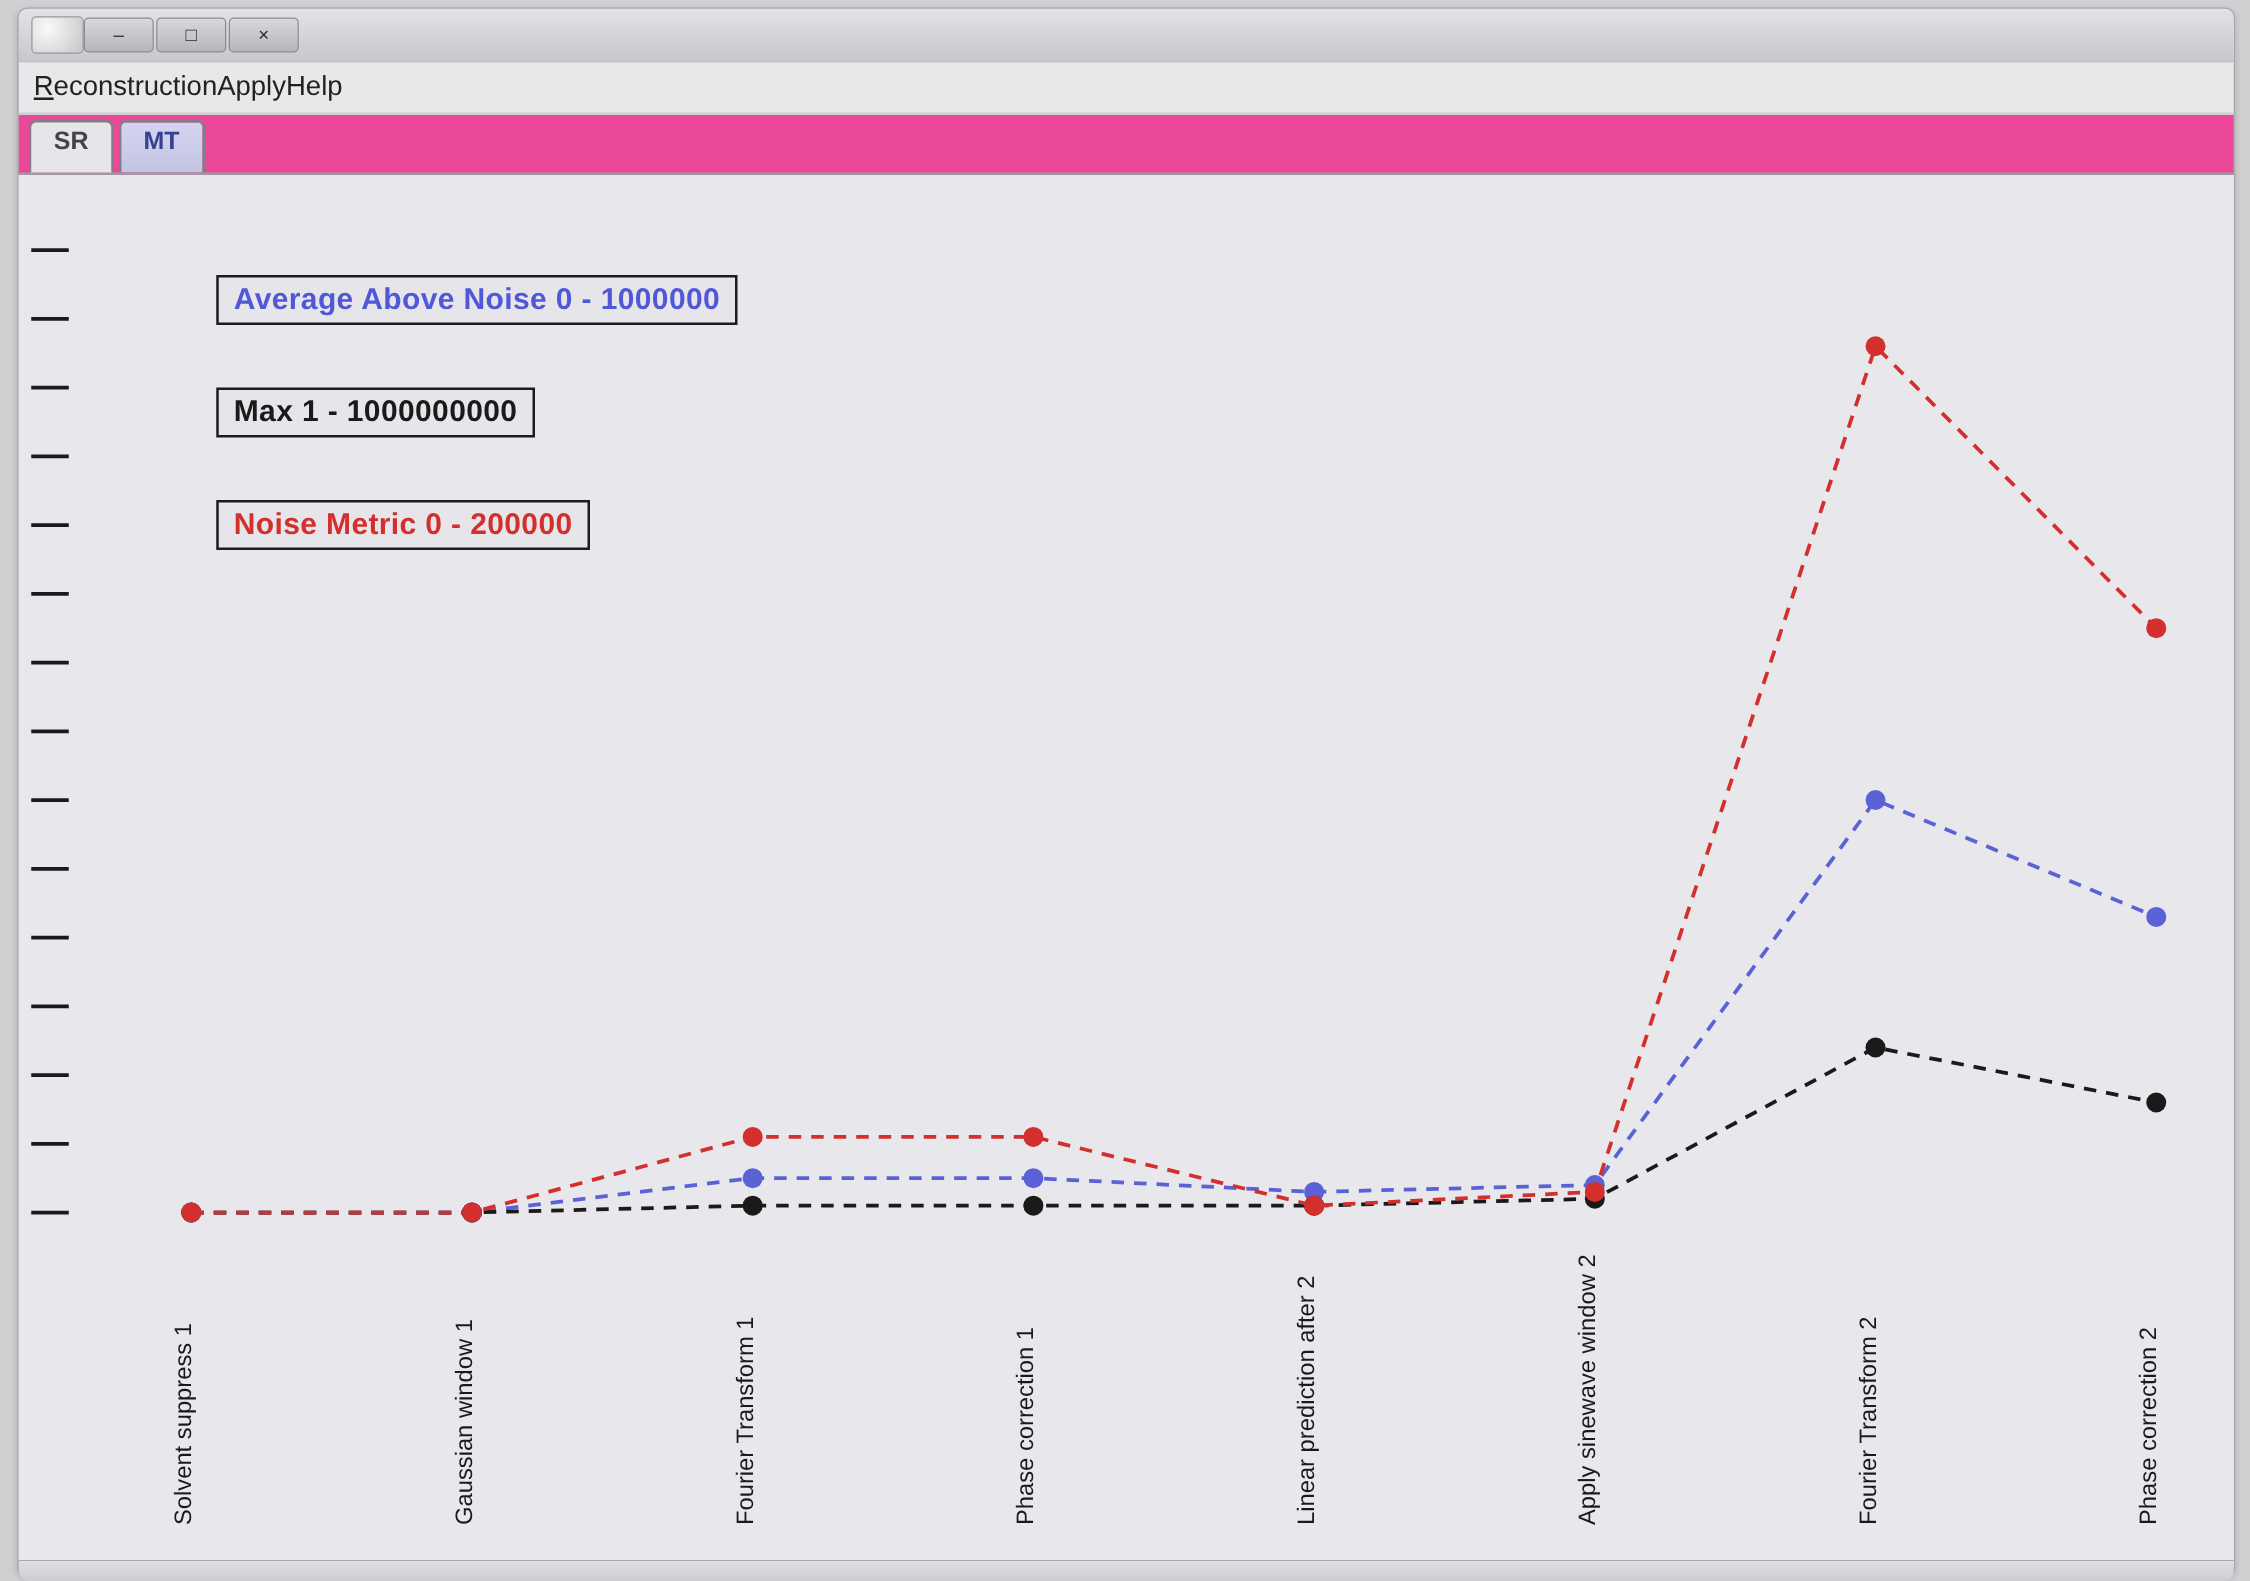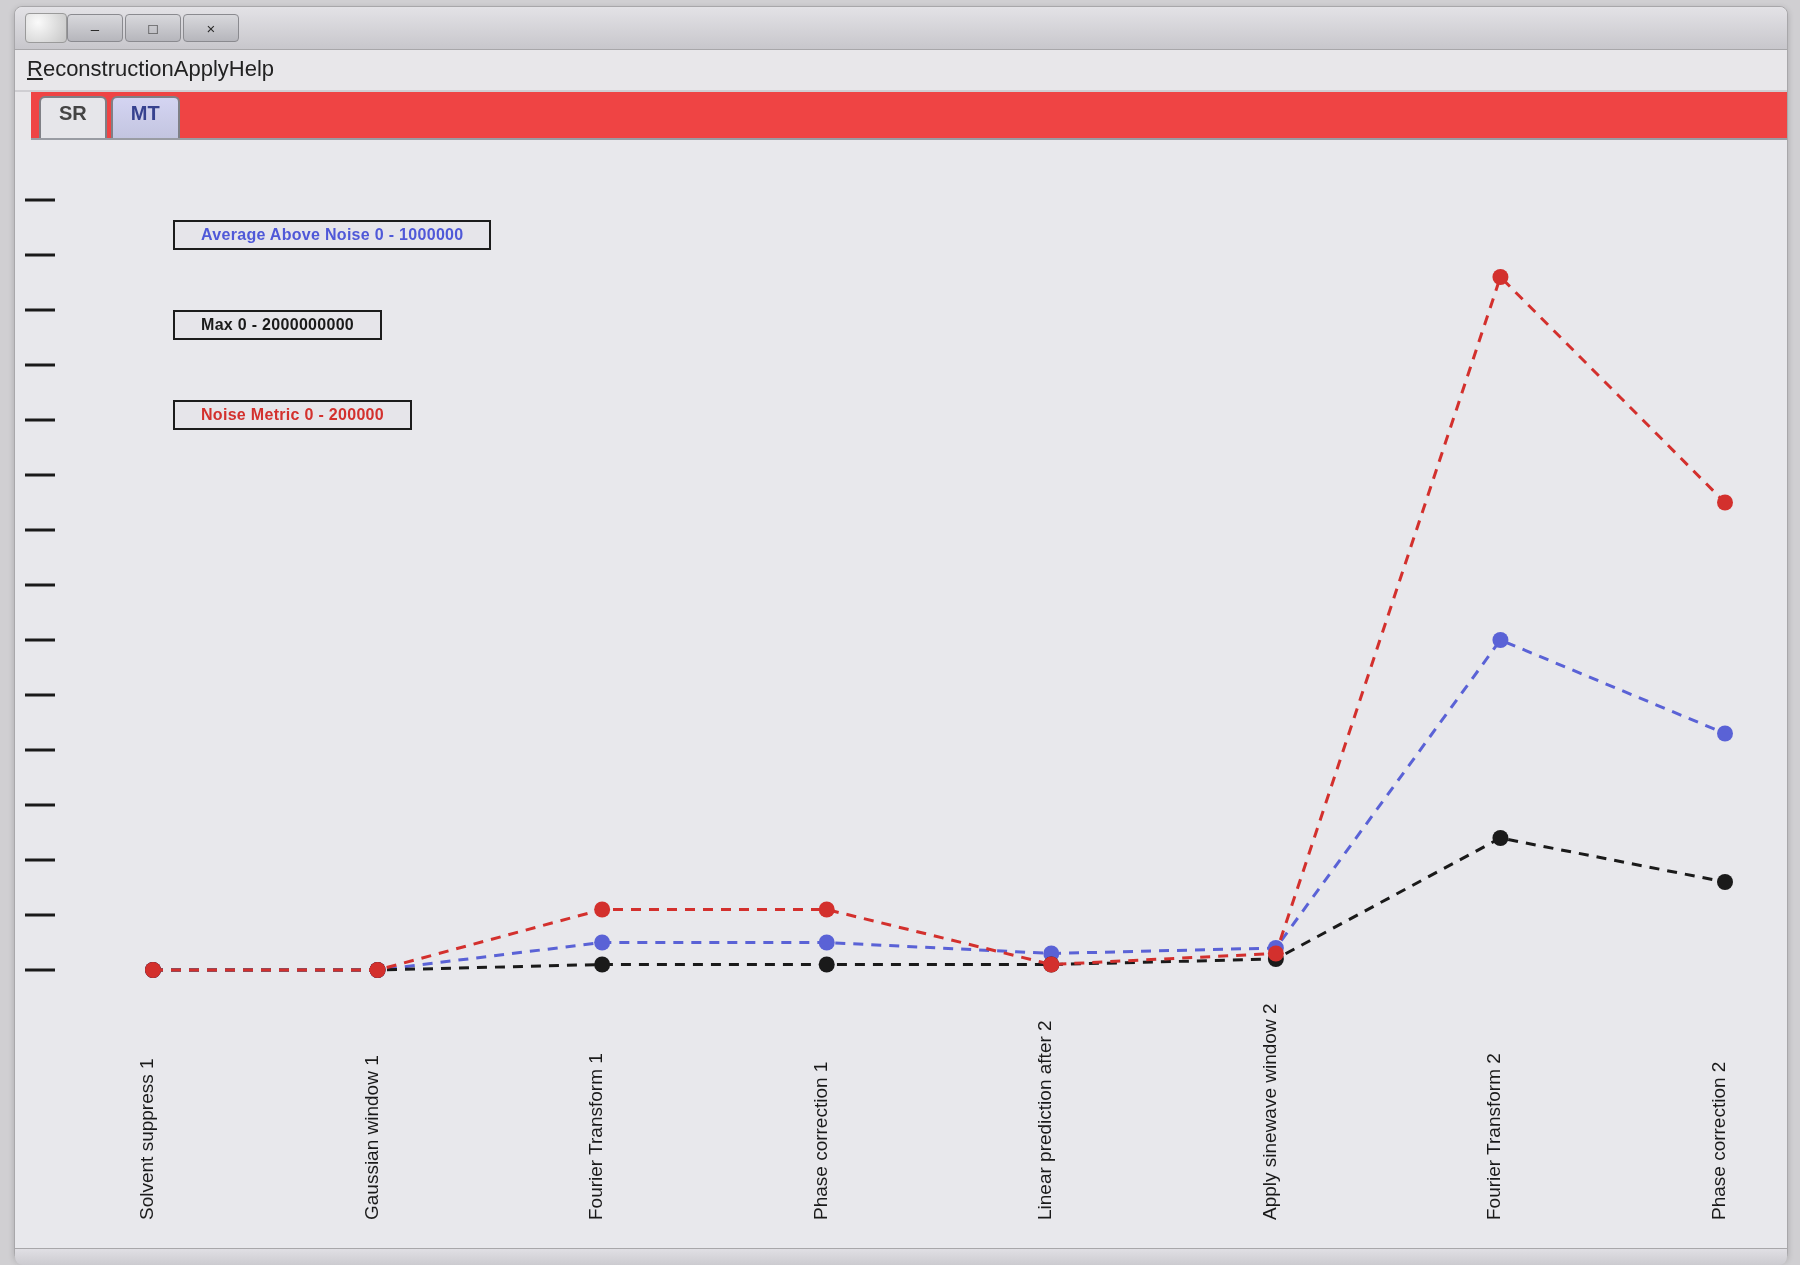--- a/index.html
+++ b/index.html
@@ -4,26 +4,26 @@
 <style>
 html,body{margin:0;padding:0;width:1800px;height:1265px;background:#d0cfd2;font-family:Verdana,Geneva,sans-serif;font-size:19px;color:#1a1a1a;overflow:hidden;}
 .window{position:absolute;left:14px;top:6px;width:1772px;height:1253px;background:#e8e7ea;border:1px solid #a8a7aa;border-radius:8px;box-shadow:0 2px 6px rgba(0,0,0,.18);}
 .titlebar{display:flex;align-items:center;height:42px;background:linear-gradient(#e3e2e6,#c8c7cc);border-bottom:1px solid #a8a7aa;border-radius:8px 8px 0 0;}
 .sys-icon{width:40px;height:28px;margin-left:10px;background:radial-gradient(circle at 30% 30%,#fafafa,#c6c6c6);border:1px solid #9a9a9a;border-radius:4px;}
 .title-text{flex:1;text-align:center;font-weight:700;color:#333;font-size:22px;letter-spacing:.5px;}
 .win-controls{display:flex;gap:2px;margin-right:8px;}
 .win-btn{width:54px;height:26px;background:linear-gradient(#d8d8dc,#b6b6bc);border:1px solid #8a8a8f;border-radius:4px;display:flex;align-items:center;justify-content:center;font-size:15px;color:#2b2b2b;}
 .menubar{display:flex;padding:6px 12px 8px;font-size:22px;color:#222;border-bottom:2px solid #cfced2;}
 .menubar span u{text-decoration:underline;}
-.tabstrip{display:flex;align-items:flex-end;height:42px;background:#ef4444;border-bottom:2px solid #999ca3;padding-left:8px;padding-top:4px;margin-left:16px;}
+.tabstrip{display:flex;align-items:flex-end;height:42px;background:#ec4899;border-bottom:2px solid #999ca3;padding-left:8px;padding-top:4px;}
 .tab{height:36px;padding:4px 18px 0;border:2px solid #7f8086;border-bottom:none;background:#e6e6ea;border-radius:6px 6px 0 0;font-weight:700;font-size:20px;margin-right:4px;color:#444;}
 .tab.active{background:linear-gradient(#d4d4f2,#c3c5e0);color:#36418f;}
 .chart-area{position:relative;width:100%;height:1108px;background:#e8e8ec;}
 svg.plot{position:absolute;left:0;top:0;}
-.legend-box{position:absolute;background:#e6e5ea;border:2px solid #1c1c1c;padding:4px 26px;font-size:16px;font-weight:600;letter-spacing:.3px;white-space:nowrap;}
+.legend-box{position:absolute;background:#e6e5ea;border:2px solid #1c1c1c;padding:4px 12px;font-size:24px;font-weight:600;letter-spacing:.3px;white-space:nowrap;}
 .legend-blue{color:#4f58d8;}
 .legend-black{color:#1a1a1a;}
 .legend-red{color:#d3302d;}
 text.xlabel{font-family:Verdana,Geneva,sans-serif;font-size:19px;fill:#1a1a1a;}
 .statusbar{height:16px;background:linear-gradient(#e0dfe4,#cccbd0);border-top:1px solid #a8a7aa;border-radius:0 0 8px 8px;}
 </style>
 </head>
 <body>
 
 <div class="window">
@@ -44,21 +44,21 @@
   </div>
 
   <div class="tabstrip">
     <div class="tab">SR</div>
     <div class="tab active">MT</div>
   </div>
 
   <div class="chart-area">
 
     <div class="legend-box legend-blue" style="left:158px;top:80px;">Average Above Noise 0 - 1000000</div>
-    <div class="legend-box legend-black" style="left:158px;top:170px;">Max 0 - 2000000000</div>
+    <div class="legend-box legend-black" style="left:158px;top:170px;">Max 1 - 1000000000</div>
     <div class="legend-box legend-red" style="left:158px;top:260px;">Noise Metric 0 - 200000</div>
 
     <svg class="plot" id="plot" width="1770" height="1108">
         <line x1="10" y1="830" x2="40" y2="830" stroke="#1a1a1a" stroke-width="3"></line>
         <line x1="10" y1="775" x2="40" y2="775" stroke="#1a1a1a" stroke-width="3"></line>
         <line x1="10" y1="720" x2="40" y2="720" stroke="#1a1a1a" stroke-width="3"></line>
         <line x1="10" y1="665" x2="40" y2="665" stroke="#1a1a1a" stroke-width="3"></line>
         <line x1="10" y1="610" x2="40" y2="610" stroke="#1a1a1a" stroke-width="3"></line>
         <line x1="10" y1="555" x2="40" y2="555" stroke="#1a1a1a" stroke-width="3"></line>
         <line x1="10" y1="500" x2="40" y2="500" stroke="#1a1a1a" stroke-width="3"></line>

